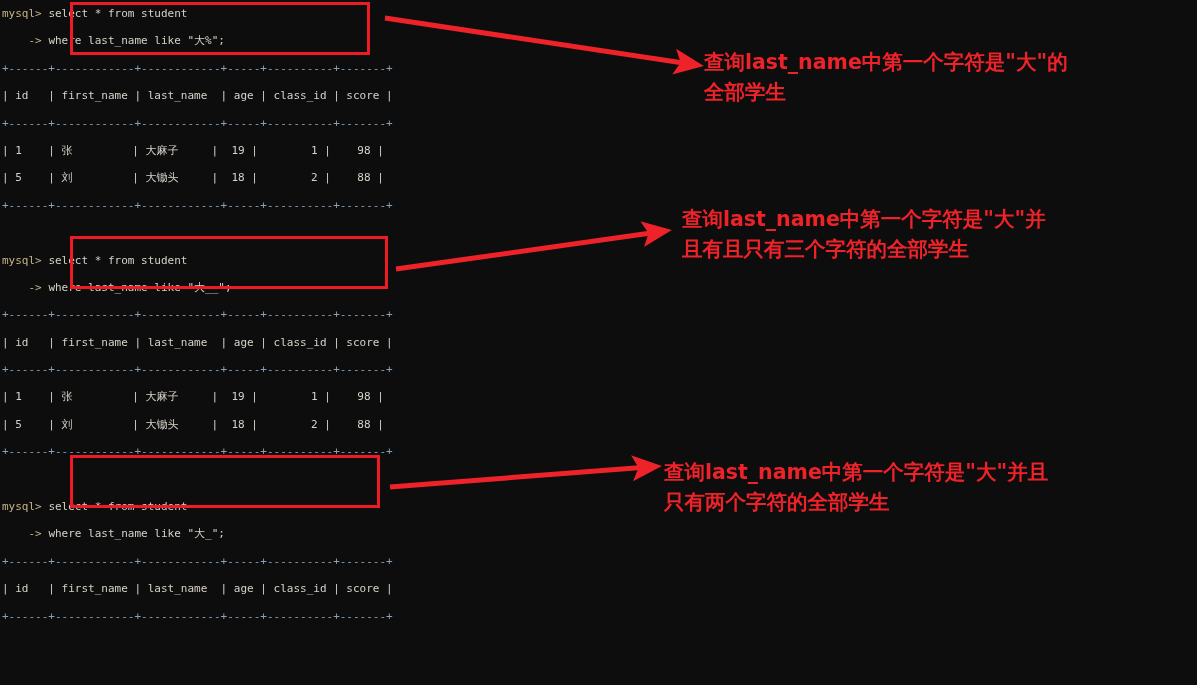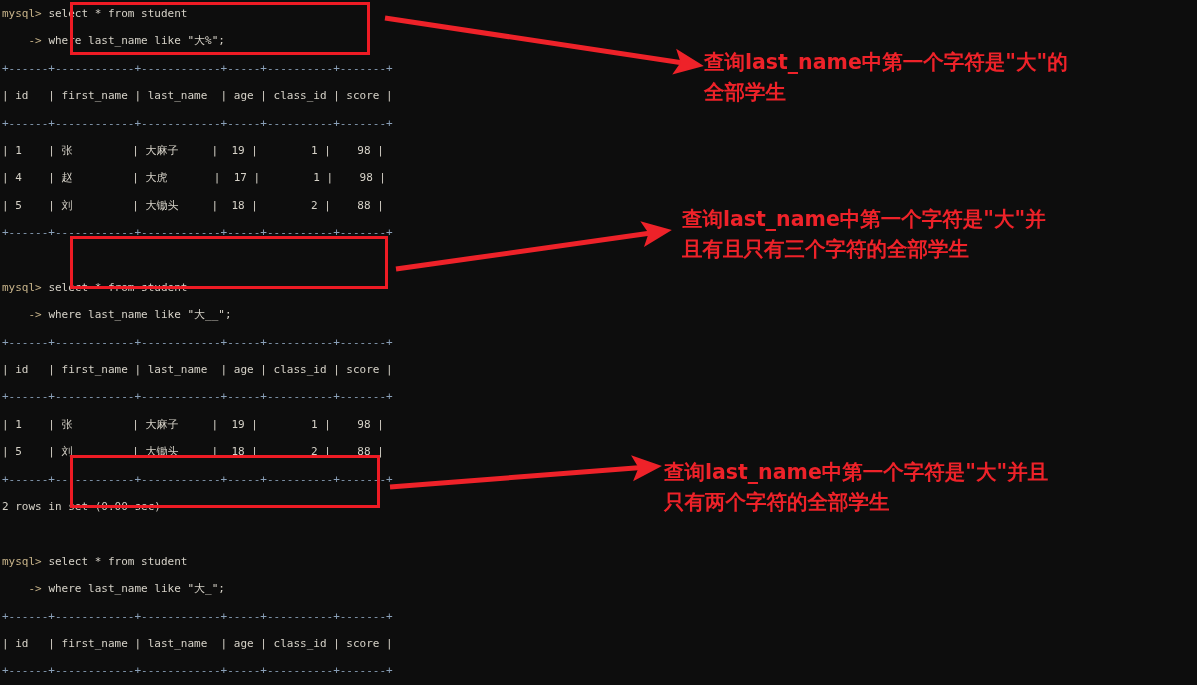--- a/index.html
+++ b/index.html
@@ -74,34 +74,32 @@
 <div id="screen">
 
   <div id="terminal">
 
     <div class="tline prompt"><span>mysql&gt;</span> <span class="cmd">select * from student</span></div>
     <div class="tline prompt"><span>    -&gt;</span> <span class="cmd">where last_name like "大%";</span></div>
     <div class="tline rule">+------+------------+------------+-----+----------+-------+</div>
     <div class="tline">| id   | first_name | last_name  | age | class_id | score |</div>
     <div class="tline rule">+------+------------+------------+-----+----------+-------+</div>
     <div class="tline">| 1    | 张         | 大麻子     |  19 |        1 |    98 |</div>
-    <div class="tline">| 4    | 赵         | 大虎       |  17 |        1 |    98 |</div>
     <div class="tline">| 5    | 刘         | 大锄头     |  18 |        2 |    88 |</div>
     <div class="tline rule">+------+------------+------------+-----+----------+-------+</div>
     <div class="tline blank">&nbsp;</div>
 
     <div class="tline prompt"><span>mysql&gt;</span> <span class="cmd">select * from student</span></div>
     <div class="tline prompt"><span>    -&gt;</span> <span class="cmd">where last_name like "大__";</span></div>
     <div class="tline rule">+------+------------+------------+-----+----------+-------+</div>
     <div class="tline">| id   | first_name | last_name  | age | class_id | score |</div>
     <div class="tline rule">+------+------------+------------+-----+----------+-------+</div>
     <div class="tline">| 1    | 张         | 大麻子     |  19 |        1 |    98 |</div>
     <div class="tline">| 5    | 刘         | 大锄头     |  18 |        2 |    88 |</div>
     <div class="tline rule">+------+------------+------------+-----+----------+-------+</div>
-    <div class="tline">2 rows in set (0.00 sec)</div>
     <div class="tline blank">&nbsp;</div>
 
     <div class="tline prompt"><span>mysql&gt;</span> <span class="cmd">select * from student</span></div>
     <div class="tline prompt"><span>    -&gt;</span> <span class="cmd">where last_name like "大_";</span></div>
     <div class="tline rule">+------+------------+------------+-----+----------+-------+</div>
     <div class="tline">| id   | first_name | last_name  | age | class_id | score |</div>
     <div class="tline rule">+------+------------+------------+-----+----------+-------+</div>
 
   </div>
 

